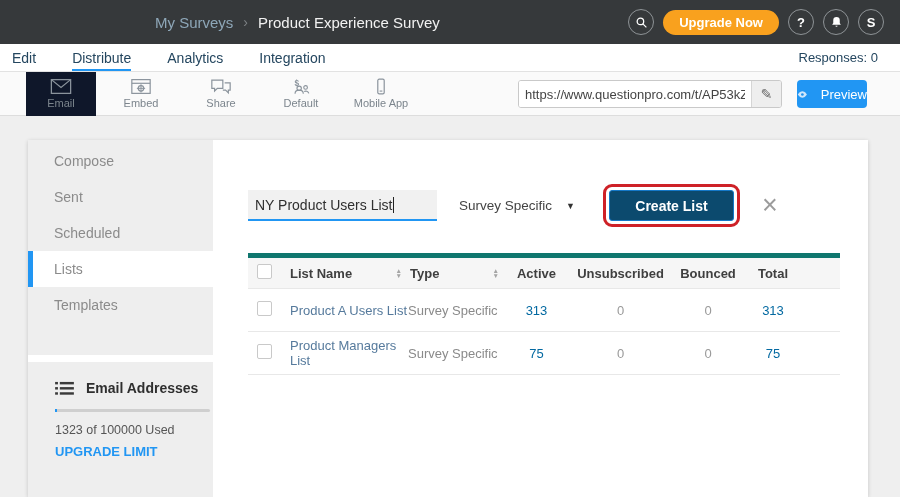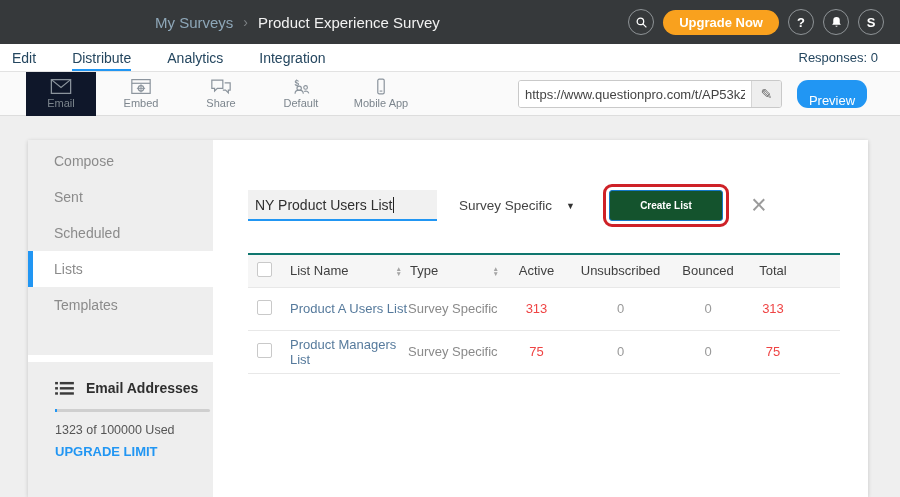--- a/index.html
+++ b/index.html
@@ -31,21 +31,21 @@
   
   .toolbar { position:absolute; top:72px; left:0; width:900px; height:44px; background:#fafafa; border-bottom:1px solid #ddd; display:flex; align-items:center; }
   .channels { display:flex; padding-left:26px; gap:10px; }
   .channel { width:70px; height:44px; display:flex; flex-direction:column; align-items:center; justify-content:center; gap:2px; cursor:pointer; }
   .channel.active { background:#0f172a; }
   .channel svg { display:block; }
   .channel-label { font-size:11px; color:#7c858d; }
   .url-wrap { position:absolute; left:518px; top:8px; width:264px; height:28px; border:1px solid #c9c9c9; border-radius:3px; background:#fff; display:flex; overflow:hidden; }
   .url-input { flex:1; border:none; outline:none; font-size:13px; color:#444; padding:0 6px; font-family:inherit; background:#fff; }
   .url-edit { width:30px; background:#eee; border-left:1px solid #d5d5d5; display:flex; align-items:center; justify-content:center; color:#666; font-size:14px; cursor:pointer; }
-  .preview-btn { position:absolute; left:797px; top:8px; width:70px; height:28px; background:#2196f3; border:none; border-radius:11px; color:#fff; font-size:13px; display:flex; align-items:center; justify-content:center; gap:13px; cursor:pointer; font-family:inherit;flex-direction:column; }
+  .preview-btn { position:absolute; left:797px; top:8px; width:70px; height:28px; background:#2196f3; border:none; border-radius:4px; color:#fff; font-size:13px; display:flex; align-items:center; justify-content:center; gap:13px; cursor:pointer; font-family:inherit; }
 
   
   .card { position:absolute; top:140px; left:28px; width:840px; height:357px; background:#fff; box-shadow:0 1px 4px rgba(0,0,0,.18); display:flex; }
 
   
   .side { width:185px; background:#eee; position:relative; flex-shrink:0; }
   .side-nav { padding-top:3px; }
   .side-item { height:36px; display:flex; align-items:center; padding-left:21px; font-size:14px; color:#8b8b8b; cursor:pointer; border-left:5px solid transparent; }
   .side-item.active { background:#fff; border-left:5px solid #2196f3; }
   .side-gap { position:absolute; top:215px; left:0; width:185px; height:7px; background:#fff; }
@@ -59,37 +59,37 @@
 
   
   .content { flex:1; position:relative; }
   .form-row { position:absolute; top:44px; left:35px; display:flex; align-items:center; }
   .name-input { width:189px; height:31px; background:#f1f1f1; border-bottom:2px solid #2196f3; display:flex; align-items:center; padding:0 7px; font-size:14px; color:#2f2f2f; cursor:text; white-space:nowrap; overflow:hidden; }
   .caret-bar { display:inline-block; width:1px; height:16px; background:#222; margin-left:1px; }
   .type-select { margin-left:22px; display:flex; align-items:center; gap:14px; cursor:pointer; }
   .type-select .val { font-size:13.5px; color:#444; }
   .type-select .dd { font-size:9px; color:#333; }
   .ring { margin-left:28px; border:3px solid #ce2127; border-radius:9px; padding:3px; }
-  .create-btn { width:114px; height:31px; background:#14532d; border:1px solid #1478c8; border-radius:3px; color:#fff; font-size:10px; font-weight:bold; cursor:pointer; font-family:inherit; }
+  .create-btn { width:125px; height:31px; background:#0c4a6e; border:1px solid #1478c8; border-radius:3px; color:#fff; font-size:14px; font-weight:bold; cursor:pointer; font-family:inherit; }
   .close-x { margin-left:22px; font-size:27px; color:#9b9b9b; line-height:1; cursor:pointer; font-weight:300; }
 
   
   .tbl { position:absolute; top:113px; left:35px; width:592px; border-collapse:collapse; table-layout:fixed; }
   .tbl col.c-cb{width:40px;} .tbl col.c-name{width:120px;} .tbl col.c-type{width:97px;}
   .tbl col.c-act{width:63px;} .tbl col.c-uns{width:105px;} .tbl col.c-bnc{width:70px;}
   .tbl col.c-tot{width:60px;} .tbl col.c-sp{width:37px;}
-  .tbl th { background:#f6f6f6; border-top:2px solid #0f766e; border-bottom:1px solid #e8e8e8; height:33px; font-size:13px; color:#3f3f3f; font-weight:normal; text-align:center; }
+  .tbl th { background:#f6f6f6; border-top:5px solid #0f766e; border-bottom:1px solid #e8e8e8; height:33px; font-size:13px; color:#3f3f3f; font-weight:bold; text-align:center; }
   .tbl th.l { text-align:left; padding-left:2px; }
   .th-flex { display:flex; align-items:center; justify-content:space-between; padding-right:6px; }
   .sort { display:inline-flex; flex-direction:column; line-height:5px; font-size:6.5px; color:#a5a5a5; cursor:pointer; }
   .tbl td { height:43px; border-bottom:1px solid #e8e8e8; font-size:13px; text-align:center; color:#9a9a9a; }
   .tbl td.l { text-align:left; padding-left:2px; }
   td.name a { color:#567a9c; text-decoration:none; cursor:pointer; }
   td.type { color:#8a8a8a; text-align:left !important; }
-  td.num.blue { color:#ef4444; cursor:pointer; }
+  td.num.blue { color:#0369a1; cursor:pointer; }
   .cb { width:15px; height:15px; border:1px solid #c9c9c9; border-radius:2px; background:#fff; display:inline-block; cursor:pointer; }
   .tbl .cbcell { text-align:left; padding-left:9px; }
 </style>
 </head>
 <body>
 
 <div class="app">
 
   <div class="header">
     <div class="crumbs">

